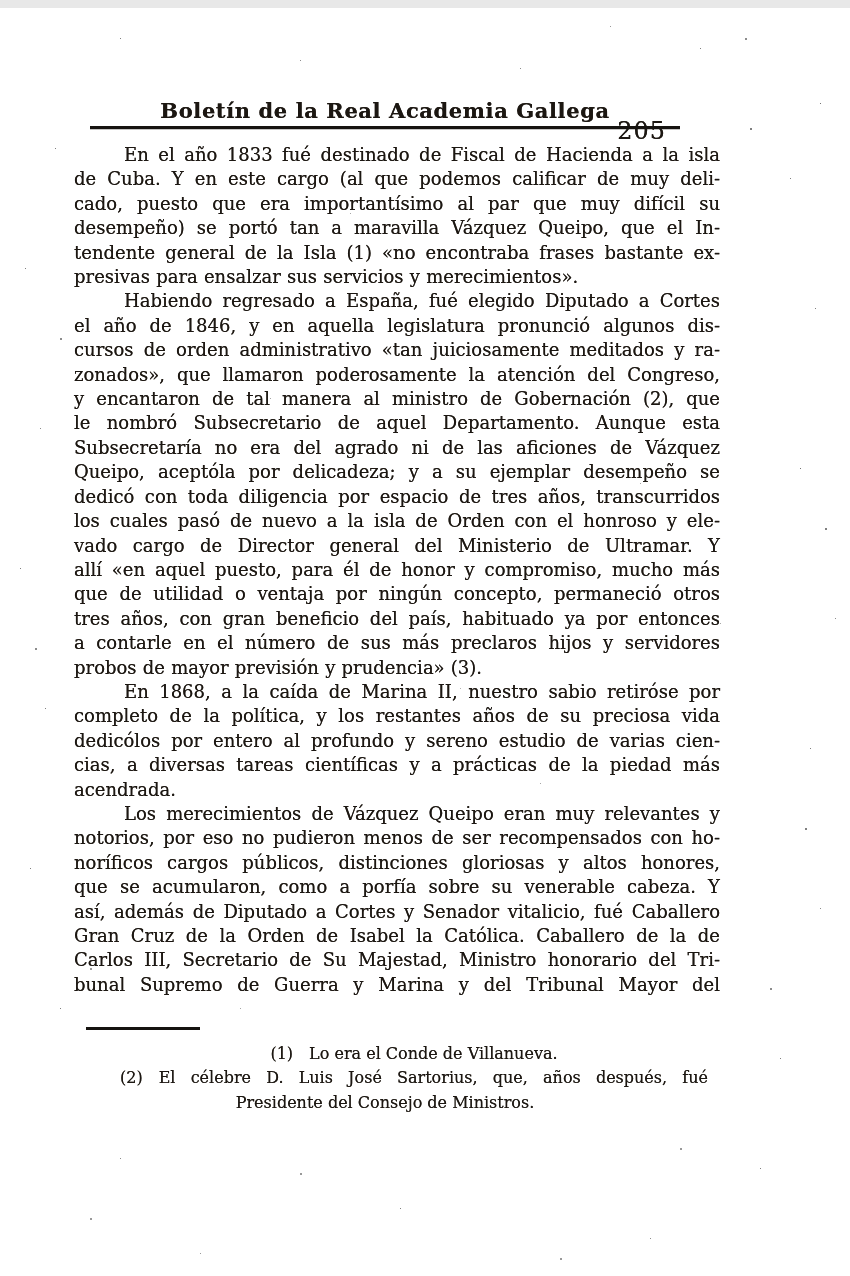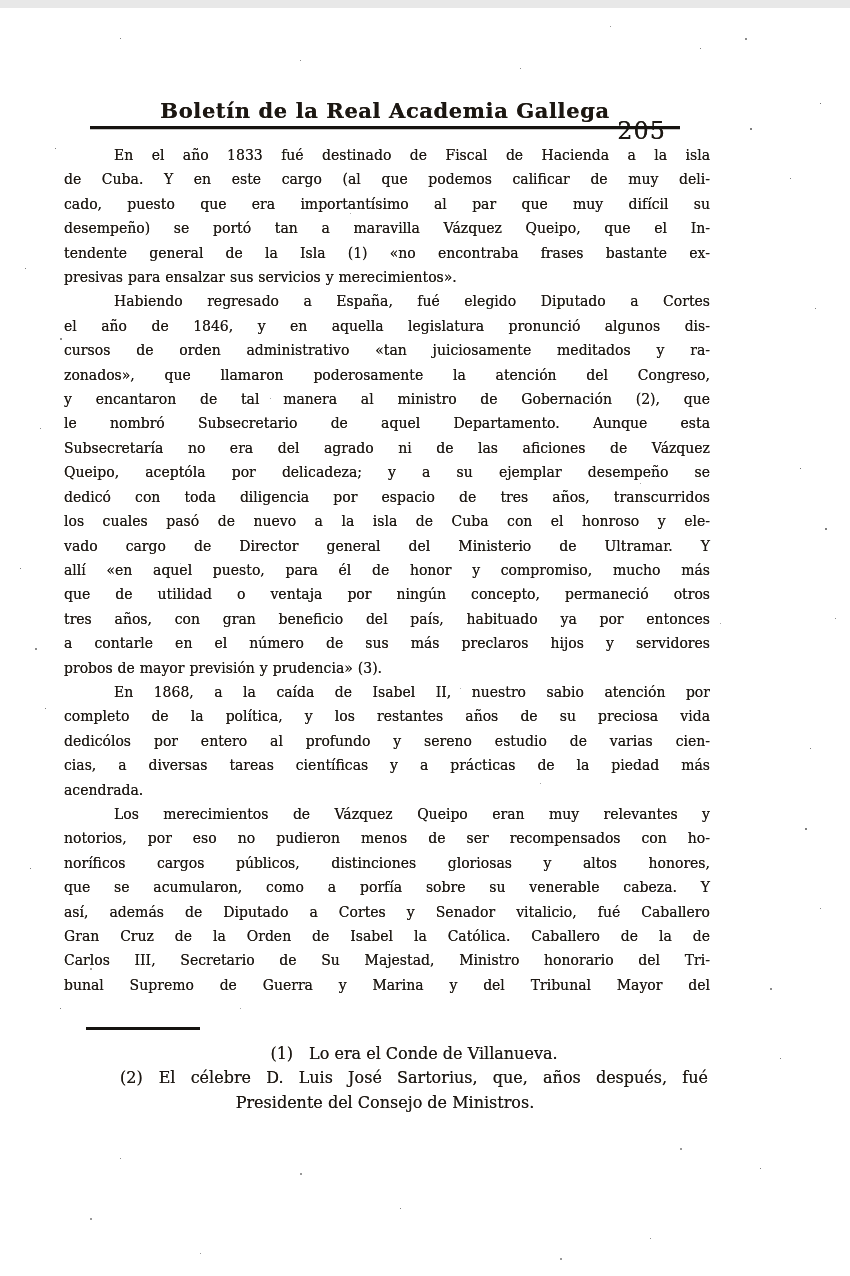--- a/index.html
+++ b/index.html
@@ -31,22 +31,22 @@
     letter-spacing:1px;
     text-shadow:0 0 0.5px rgba(25,18,10,0.8);
   }
   .hdr-rule{
     position:absolute;left:90px;top:118px;width:590px;height:3px;
     background:#161310;
     box-shadow:0 1px 0 rgba(22,19,16,0.25);
   }
   
   .body-text{
-    position:absolute;left:64px;top:135px;width:646px;
-    font-size:14px;
+    position:absolute;left:74px;top:135px;width:646px;
+    font-size:18px;
     line-height:24.4px;
     text-shadow:0 0 0.55px rgba(28,21,12,0.8);
     word-spacing:0.5px;
   }
   .bline{
     text-align:justify;
     text-align-last:justify;
     white-space:normal;
   }
   .bline.pfirst{text-indent:50px;}
@@ -123,28 +123,28 @@
       <div class="bline plast">presivas para ensalzar sus servicios y merecimientos».</div>
       <div class="bline pfirst">Habiendo regresado a España, fué elegido Diputado a Cortes</div>
       <div class="bline">el año de 1846, y en aquella legislatura pronunció algunos dis-</div>
       <div class="bline">cursos de orden administrativo «tan juiciosamente meditados y ra-</div>
       <div class="bline">zonados», que llamaron poderosamente la atención del Congreso,</div>
       <div class="bline">y encantaron de tal manera al ministro de Gobernación (2), que</div>
       <div class="bline">le nombró Subsecretario de aquel Departamento. Aunque esta</div>
       <div class="bline">Subsecretaría no era del agrado ni de las aficiones de Vázquez</div>
       <div class="bline">Queipo, aceptóla por delicadeza; y a su ejemplar desempeño se</div>
       <div class="bline">dedicó con toda diligencia por espacio de tres años, transcurridos</div>
-      <div class="bline">los cuales pasó de nuevo a la isla de Cuba con el honroso y ele-</div>
+      <div class="bline">los cuales pasó de nuevo a la isla de Orden con el honroso y ele-</div>
       <div class="bline">vado cargo de Director general del Ministerio de Ultramar. Y</div>
       <div class="bline">allí «en aquel puesto, para él de honor y compromiso, mucho más</div>
       <div class="bline">que de utilidad o ventaja por ningún concepto, permaneció otros</div>
       <div class="bline">tres años, con gran beneficio del país, habituado ya por entonces</div>
       <div class="bline">a contarle en el número de sus más preclaros hijos y servidores</div>
       <div class="bline plast">probos de mayor previsión y prudencia» (3).</div>
-      <div class="bline pfirst">En 1868, a la caída de Isabel II, nuestro sabio atención por</div>
+      <div class="bline pfirst">En 1868, a la caída de Marina II, nuestro sabio retiróse por</div>
       <div class="bline">completo de la política, y los restantes años de su preciosa vida</div>
       <div class="bline">dedicólos por entero al profundo y sereno estudio de varias cien-</div>
       <div class="bline">cias, a diversas tareas científicas y a prácticas de la piedad más</div>
       <div class="bline plast">acendrada.</div>
       <div class="bline pfirst">Los merecimientos de Vázquez Queipo eran muy relevantes y</div>
       <div class="bline">notorios, por eso no pudieron menos de ser recompensados con ho-</div>
       <div class="bline">noríficos cargos públicos, distinciones gloriosas y altos honores,</div>
       <div class="bline">que se acumularon, como a porfía sobre su venerable cabeza. Y</div>
       <div class="bline">así, además de Diputado a Cortes y Senador vitalicio, fué Caballero</div>
       <div class="bline">Gran Cruz de la Orden de Isabel la Católica. Caballero de la de</div>

